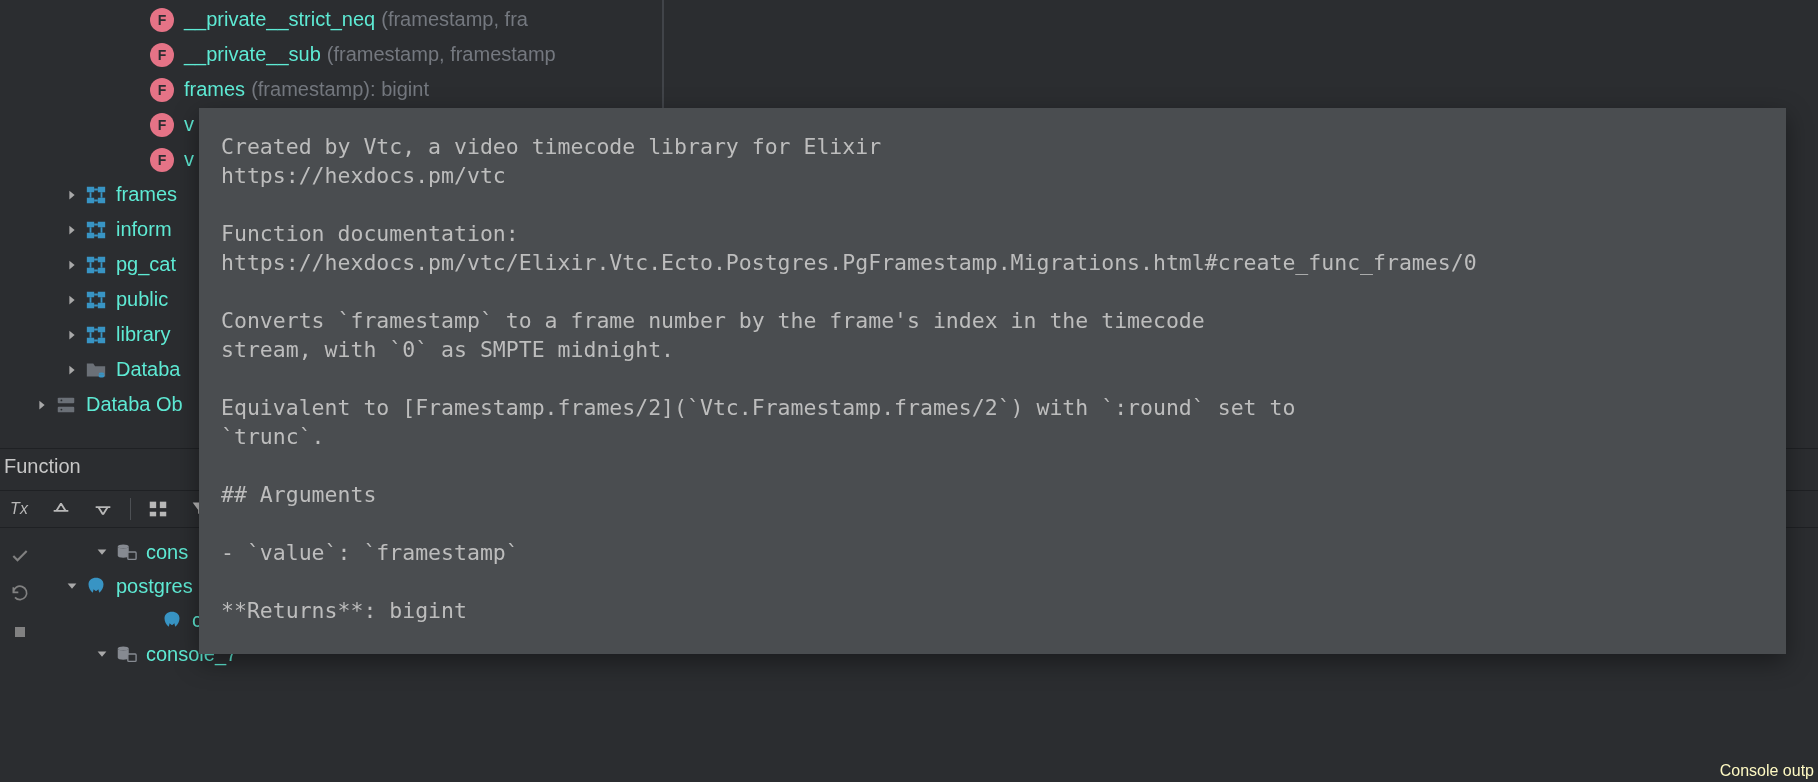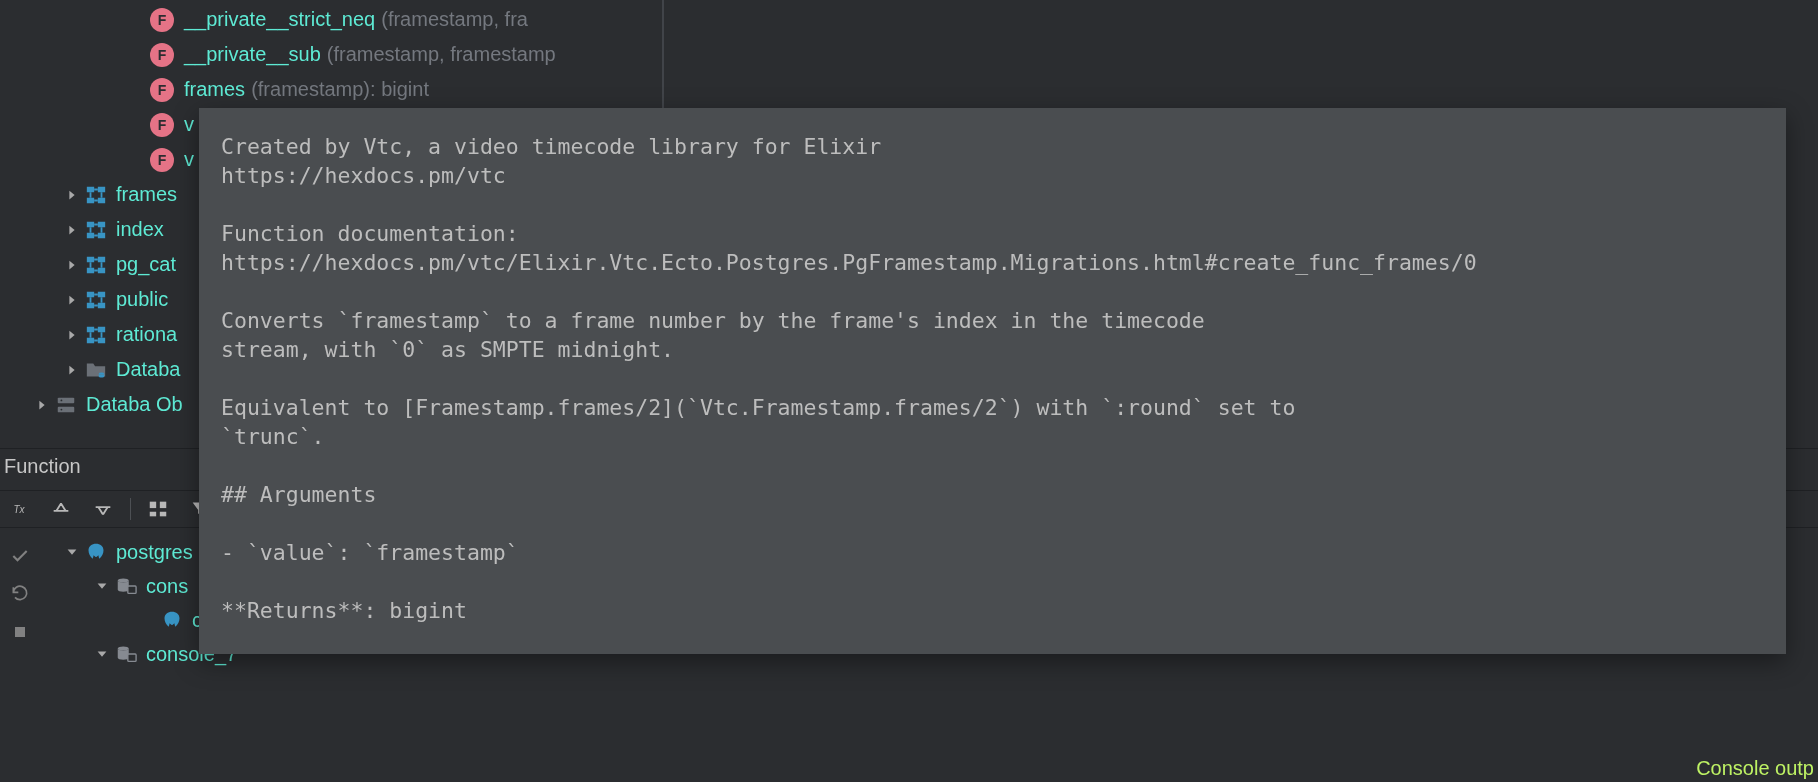--- a/index.html
+++ b/index.html
@@ -106,21 +106,21 @@
     padding: 24px 22px;
     font-family: "SF Mono","Menlo","Consolas",monospace;
     font-size: 21.5px;
     line-height: 29px;
     white-space: pre;
     overflow:hidden;
     box-shadow: 0 8px 24px rgba(0,0,0,0.4);
   }
   .footer-text {
     position:absolute; right:4px; bottom:2px;
-    color:#bef264; font-size:20px;
+    color:#fef9c3; font-size:16px;
   }
   .spacer { width:14px; }
 </style>
 </head>
 <body>
 
 <div class="vline"></div>
 
 <div class="tree">
   <div class="tree-row indent-2">
@@ -172,21 +172,21 @@
     </span>
     <span class="tree-icon schema-icon">
       <svg viewBox="0 0 24 24">
           <rect x="2" y="3" width="8" height="6" fill="currentColor"></rect>
           <rect x="14" y="3" width="8" height="6" fill="currentColor"></rect>
           <rect x="2" y="15" width="8" height="6" fill="currentColor"></rect>
           <rect x="14" y="15" width="8" height="6" fill="currentColor"></rect>
           <path stroke="currentColor" stroke-width="2" d="M6 9v6M18 9v6M10 6h4M10 18h4"></path>
         </svg>
     </span>
-    <span class="name">index</span>
+    <span class="name">inform</span>
   </div>
   <div class="tree-row indent-1">
     <span class="chev">
       <svg viewBox="0 0 16 16">
           <path fill="currentColor" d="M5 3l6 5-6 5z"></path>
         </svg>
     </span>
     <span class="tree-icon schema-icon">
       <svg viewBox="0 0 24 24">
           <rect x="2" y="3" width="8" height="6" fill="currentColor"></rect>
@@ -223,21 +223,21 @@
     </span>
     <span class="tree-icon schema-icon">
       <svg viewBox="0 0 24 24">
           <rect x="2" y="3" width="8" height="6" fill="currentColor"></rect>
           <rect x="14" y="3" width="8" height="6" fill="currentColor"></rect>
           <rect x="2" y="15" width="8" height="6" fill="currentColor"></rect>
           <rect x="14" y="15" width="8" height="6" fill="currentColor"></rect>
           <path stroke="currentColor" stroke-width="2" d="M6 9v6M18 9v6M10 6h4M10 18h4"></path>
         </svg>
     </span>
-    <span class="name">rationa</span>
+    <span class="name">library</span>
   </div>
 
   <div class="tree-row indent-1">
     <span class="chev">
       <svg viewBox="0 0 16 16">
           <path fill="currentColor" d="M5 3l6 5-6 5z"></path>
         </svg>
     </span>
     <span class="tree-icon folder-icon">
       <svg viewBox="0 0 24 24">
@@ -265,21 +265,21 @@
     </span>
     <span class="name">Databa Ob</span>
   </div>
 </div>
 
 <div class="services-header">
   <span>Function</span>
 </div>
 
 <div class="services-toolbar">
-  <span class="tbtn" style="font-size:10px;font-style:italic">Tx</span>
+  <span class="tbtn" style="font-size:16px;font-style:italic">Tx</span>
   <span class="tbtn">
     <svg viewBox="0 0 24 24">
         <path fill="none" stroke="currentColor" stroke-width="2" d="M4 14h16M12 6l-5 8M12 6l5 8"></path>
       </svg>
   </span>
   <span class="tbtn">
     <svg viewBox="0 0 24 24">
         <path fill="none" stroke="currentColor" stroke-width="2" d="M4 10h16M12 18l-5-8M12 18l5-8"></path>
       </svg>
   </span>
@@ -311,48 +311,48 @@
       </svg>
   </span>
   <span class="gutter-icon">
     <svg viewBox="0 0 24 24">
         <rect x="6" y="6" width="12" height="12" fill="currentColor"></rect>
       </svg>
   </span>
 </div>
 
 <div class="services-tree">
-  <div class="tree-row sv-indent-0">
-    <span class="chev">
-      <svg viewBox="0 0 16 16">
-          <path fill="currentColor" d="M3 5l5 6 5-6z"></path>
-        </svg>
-    </span>
-    <span class="tree-icon pg-icon" style="color:#3894c4">
-      <svg viewBox="0 0 24 24">
-          <path fill="currentColor" d="M12 2c5 0 9 3 9 8 0 4-2 8-5 10-1-2-1-4-1-4s-2 2-3 2-3-2-3-2 0 2-1 4C5 18 3 14 3 10c0-5 4-8 9-8z"></path>
-        </svg>
-    </span>
-    <span class="name">postgres</span>
-  </div>
   <div class="tree-row sv-indent-1">
     <span class="chev">
       <svg viewBox="0 0 16 16">
           <path fill="currentColor" d="M3 5l5 6 5-6z"></path>
         </svg>
     </span>
     <span class="tree-icon svc-icon" style="color:#868a91">
       <svg viewBox="0 0 24 24">
           <ellipse cx="9" cy="6" rx="6" ry="2.2" fill="currentColor"></ellipse>
           <path fill="currentColor" d="M3 6v10c0 1.2 2.7 2.2 6 2.2s6-1 6-2.2V6c0 1.2-2.7 2.2-6 2.2S3 7.2 3 6z"></path>
           <rect x="14" y="12" width="9" height="8" rx="1" fill="#2b2d30" stroke="currentColor" stroke-width="1.5"></rect>
         </svg>
     </span>
     <span class="name">cons</span>
   </div>
+  <div class="tree-row sv-indent-0">
+    <span class="chev">
+      <svg viewBox="0 0 16 16">
+          <path fill="currentColor" d="M3 5l5 6 5-6z"></path>
+        </svg>
+    </span>
+    <span class="tree-icon pg-icon" style="color:#3894c4">
+      <svg viewBox="0 0 24 24">
+          <path fill="currentColor" d="M12 2c5 0 9 3 9 8 0 4-2 8-5 10-1-2-1-4-1-4s-2 2-3 2-3-2-3-2 0 2-1 4C5 18 3 14 3 10c0-5 4-8 9-8z"></path>
+        </svg>
+    </span>
+    <span class="name">postgres</span>
+  </div>
   <div class="tree-row sv-indent-2">
     <span class="spacer"></span>
     <span class="tree-icon pg-icon" style="color:#3894c4">
       <svg viewBox="0 0 24 24">
           <path fill="currentColor" d="M12 2c5 0 9 3 9 8 0 4-2 8-5 10-1-2-1-4-1-4s-2 2-3 2-3-2-3-2 0 2-1 4C5 18 3 14 3 10c0-5 4-8 9-8z"></path>
         </svg>
     </span>
     <span class="name">co</span>
   </div>
   <div class="tree-row sv-indent-1">

